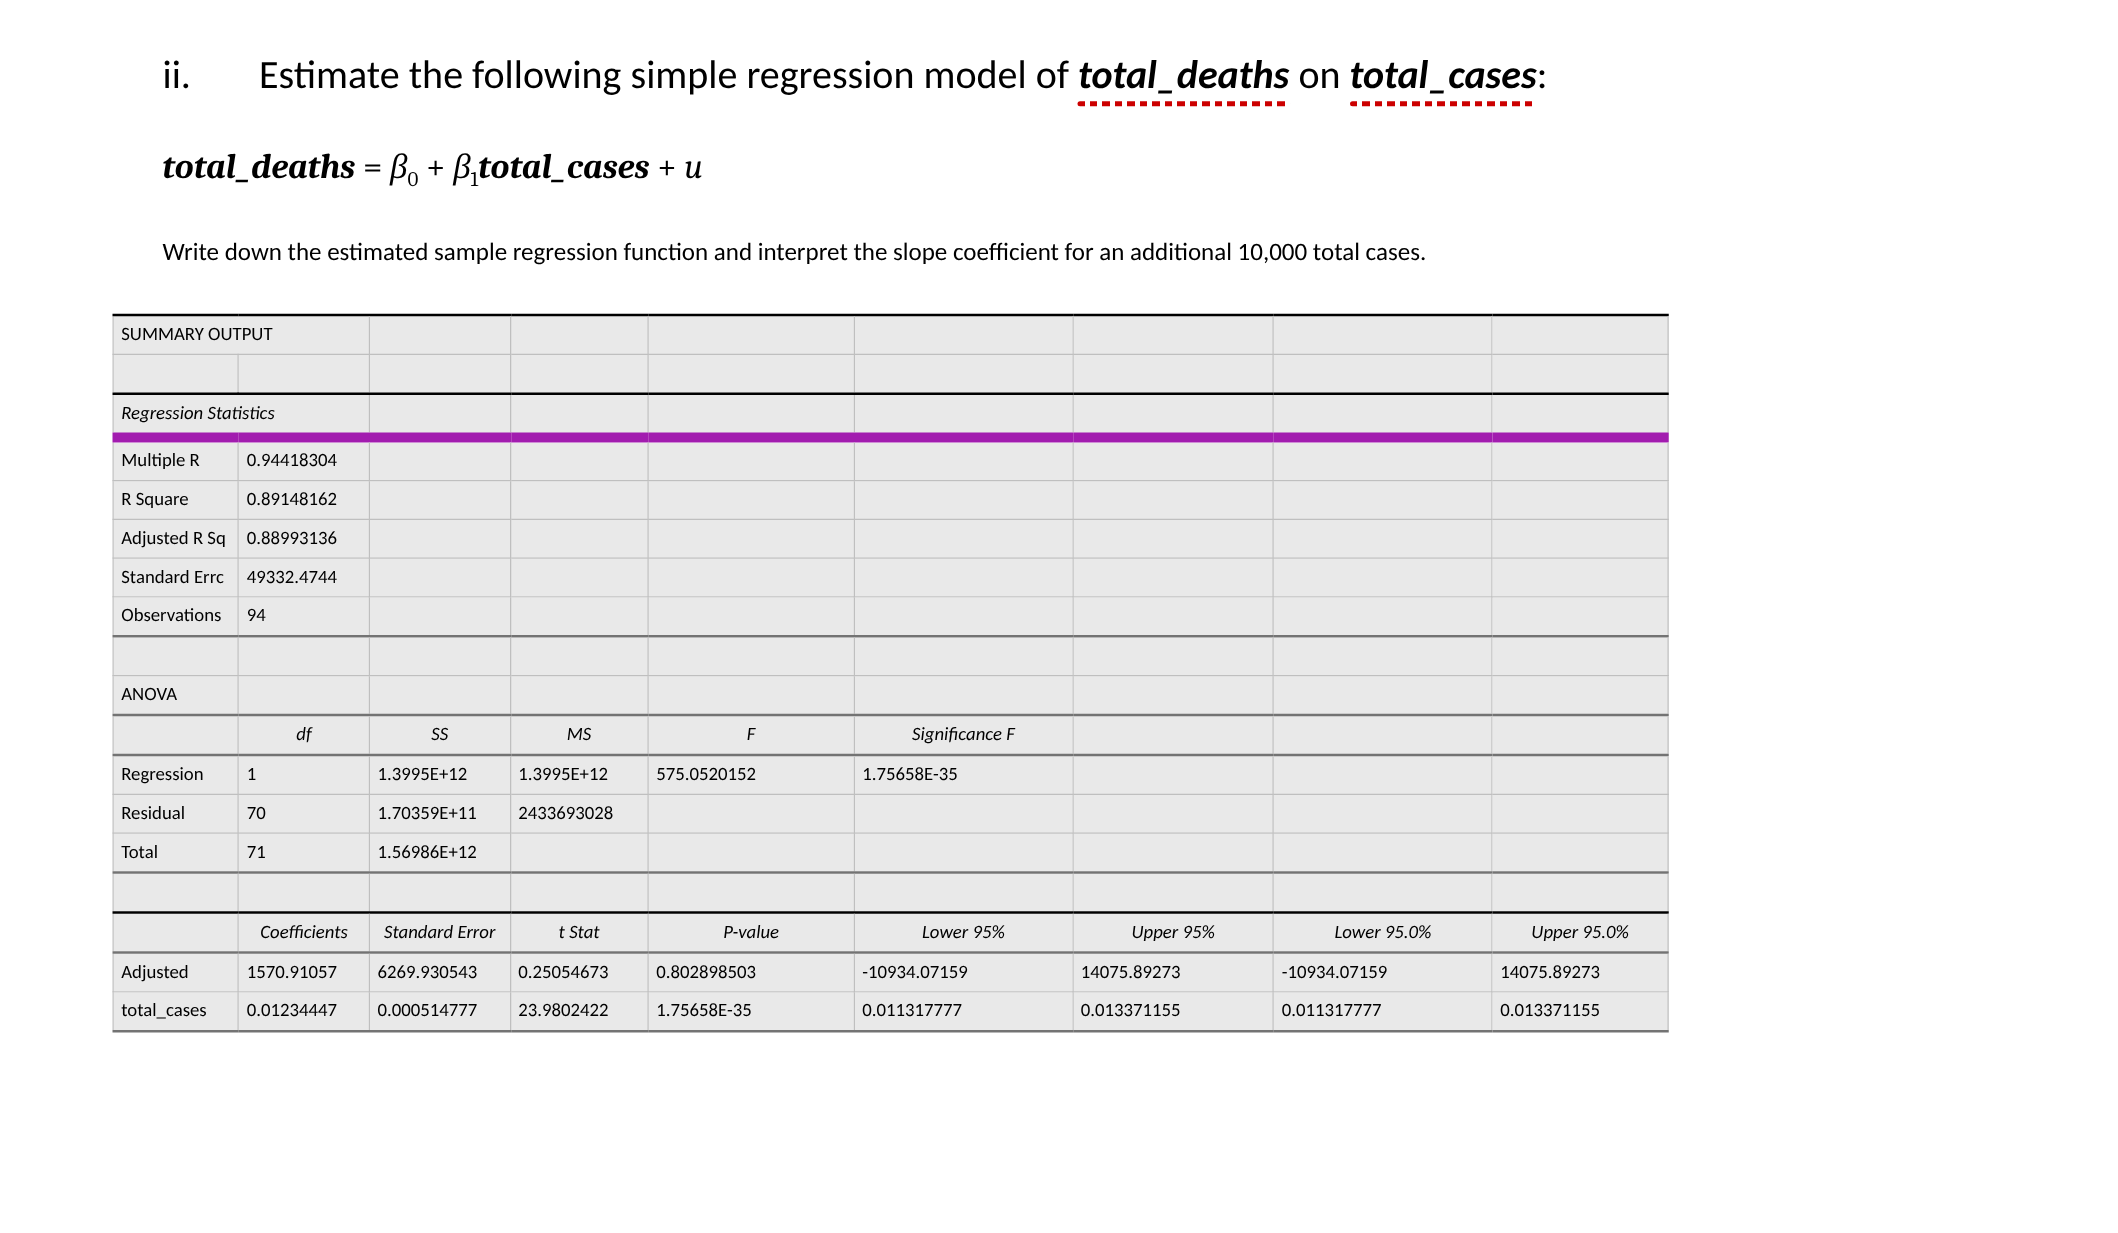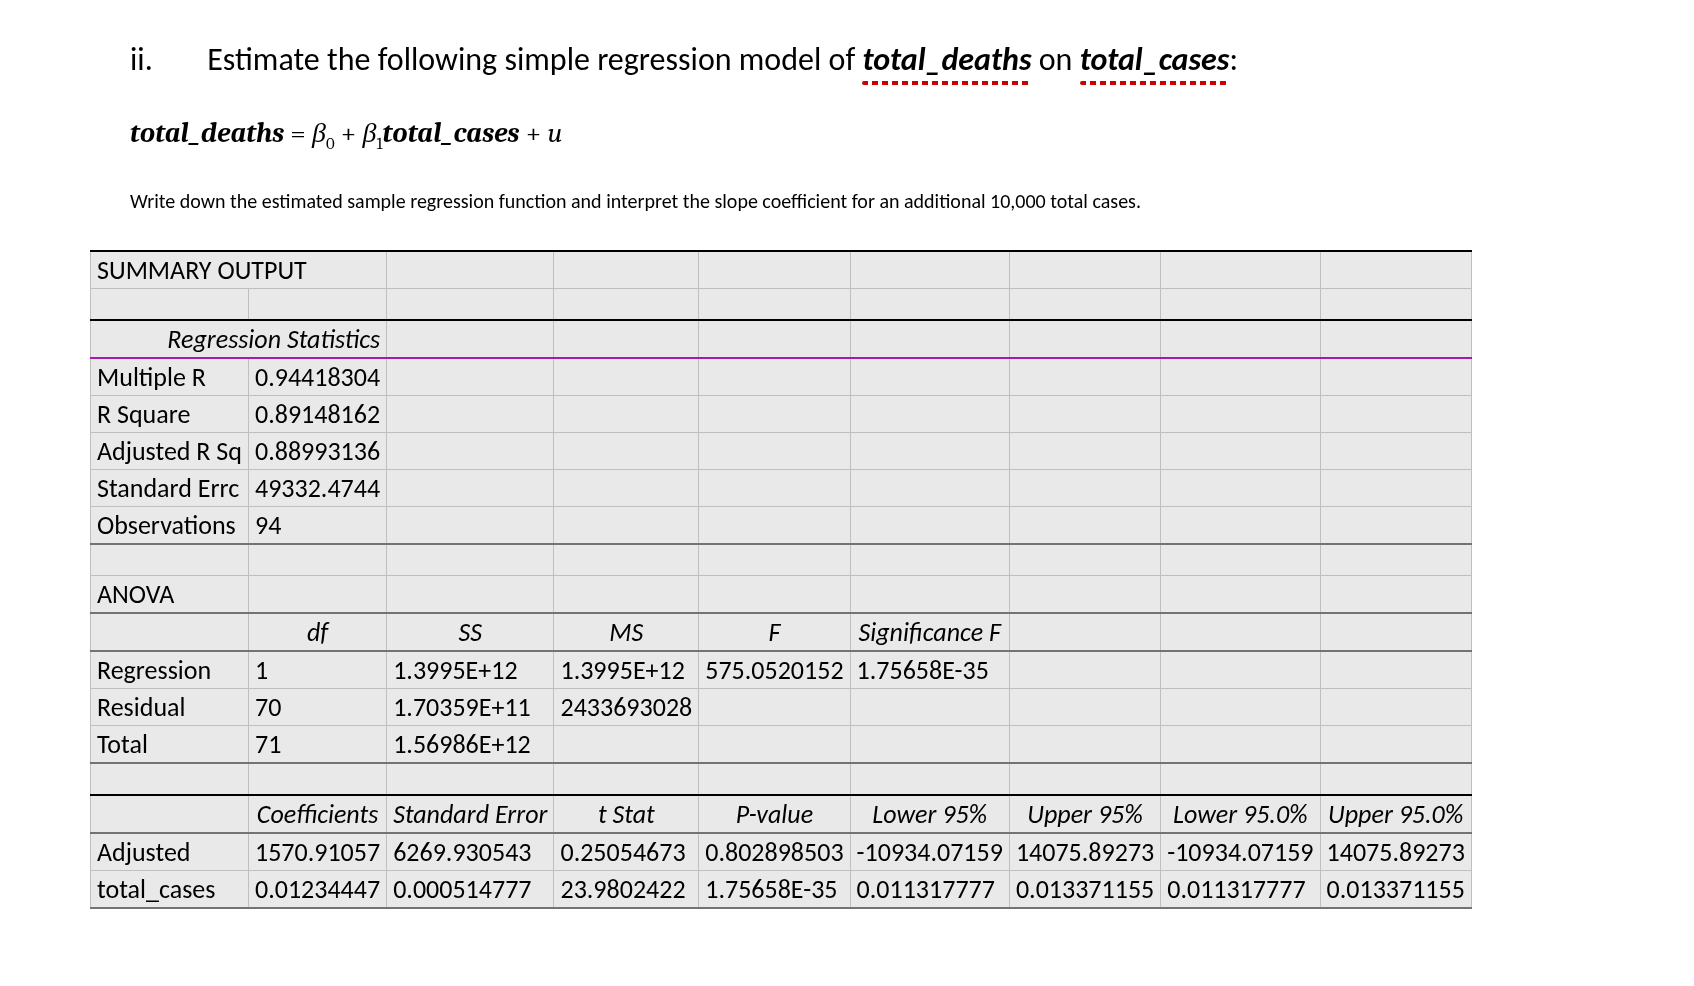--- a/index.html
+++ b/index.html
@@ -55,39 +55,39 @@
     line-height: 1.5;
     margin: 0 0 34px 40px;
     max-width: 1320px;
   }
 
   
   table.sheet {
     border-collapse: collapse;
     width: 1245px;
     font-family: "Calibri", "Segoe UI", Arial, sans-serif;
-    font-size: 26px;
+    font-size: 15px;
     background: #ffffff;
   }
   table.sheet td {
     border: 1px solid #bfbfbf;
     background: #e9e9e9;
     padding: 2px 6px 2px 6px;
     height: 26px;
     vertical-align: middle;
     white-space: nowrap;
     overflow: hidden;
   }
   table.sheet td.num { text-align: left; }
   table.sheet td.lbl { text-align: left; }
   table.sheet td.hdr { font-style: italic; text-align: center; }
   table.sheet td.hdrL { font-style: italic; text-align: left; }
   table.sheet tr.top-border td { border-top: 2px solid #000; }
   table.sheet tr.bot-border td { border-bottom: 2px solid #737373; }
-  table.sheet tr.mid-top td { border-top: 2px solid #a21caf; }
+  table.sheet tr.mid-top td { border-top: 8px solid #a21caf; }
   
   col.c1 { width: 100px; }
   col.c2 { width: 104px; }
   col.c3 { width: 112px; }
   col.c4 { width: 110px; }
   col.c5 { width: 164px; }
   col.c6 { width: 174px; }
   col.c7 { width: 160px; }
   col.c8 { width: 174px; }
   col.c9 { width: 140px; }
@@ -140,21 +140,21 @@
           <td></td>
           <td></td>
           <td></td>
           <td></td>
           <td></td>
           <td></td>
           <td></td>
     </tr>
 
     <tr class="top-border">
-      <td class="hdrL" colspan="2" style="text-align:right;">Regression Statistics</td>
+      <td class="hdrL" colspan="2" style="text-align:left;">Regression Statistics</td>
       <td></td>
           <td></td>
           <td></td>
           <td></td>
           <td></td>
           <td></td>
           <td></td>
     </tr>
     <tr class="mid-top">
       <td class="lbl">Multiple R</td>

